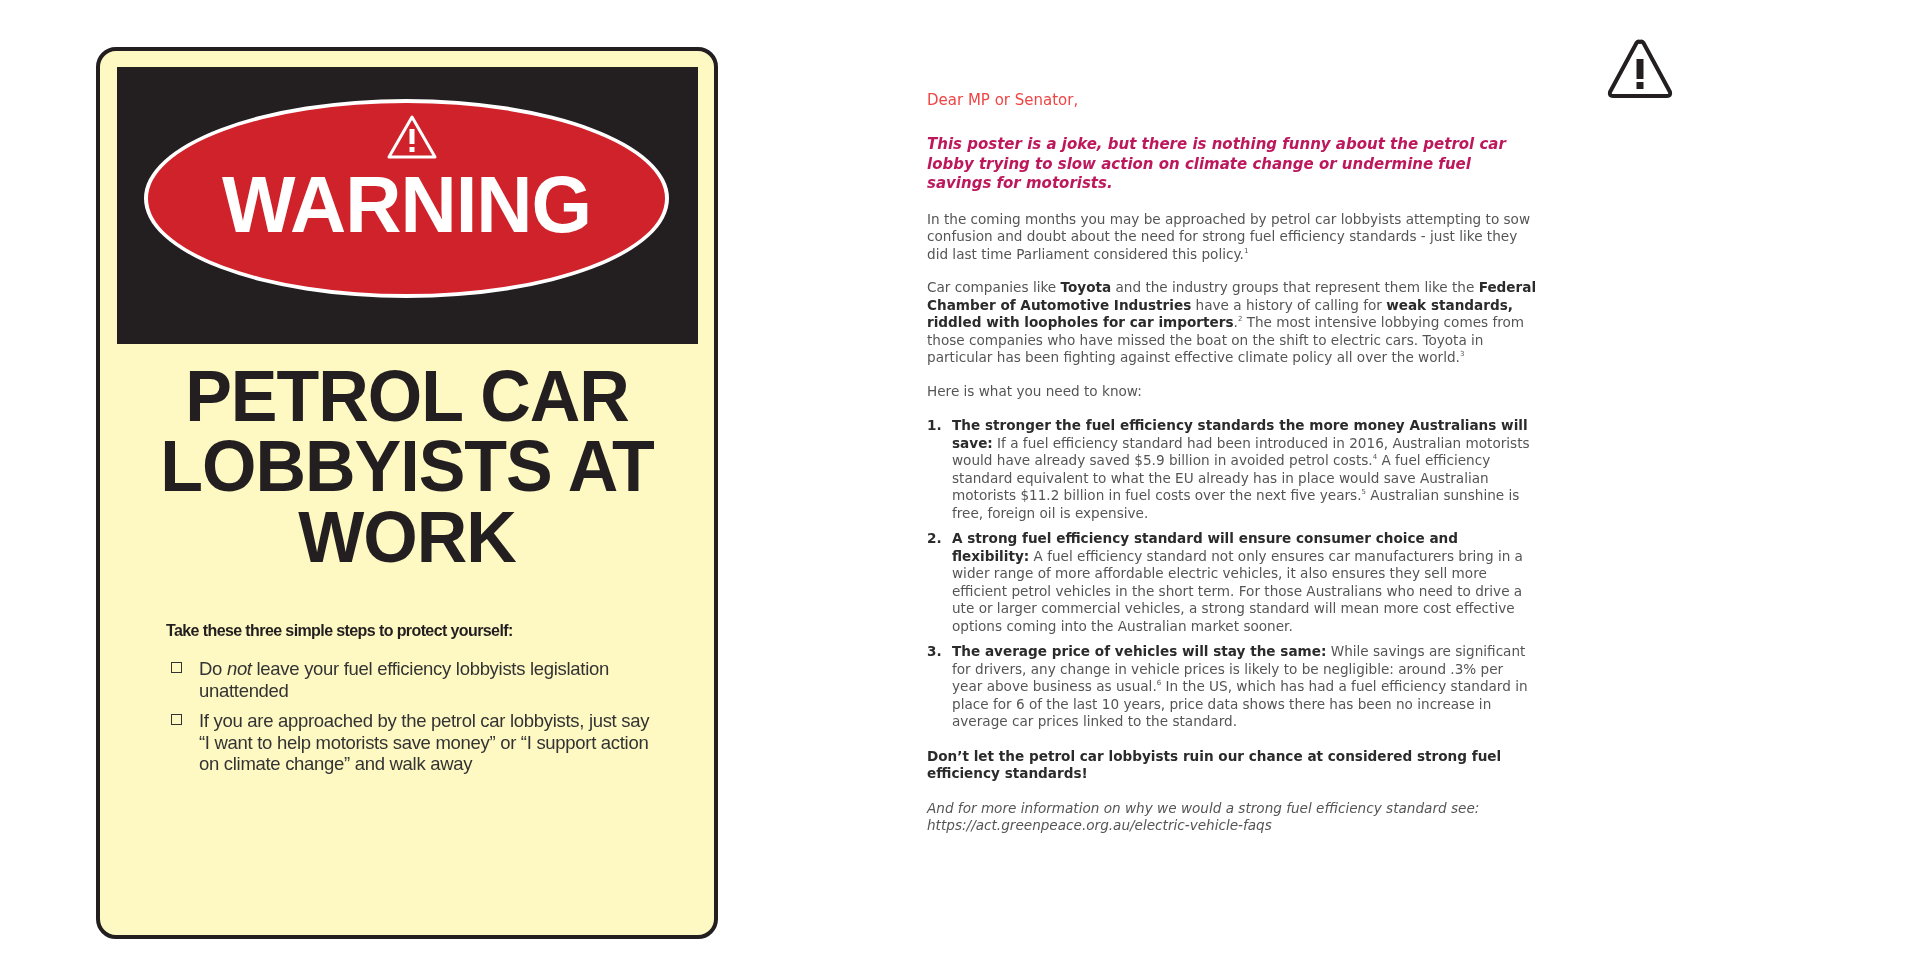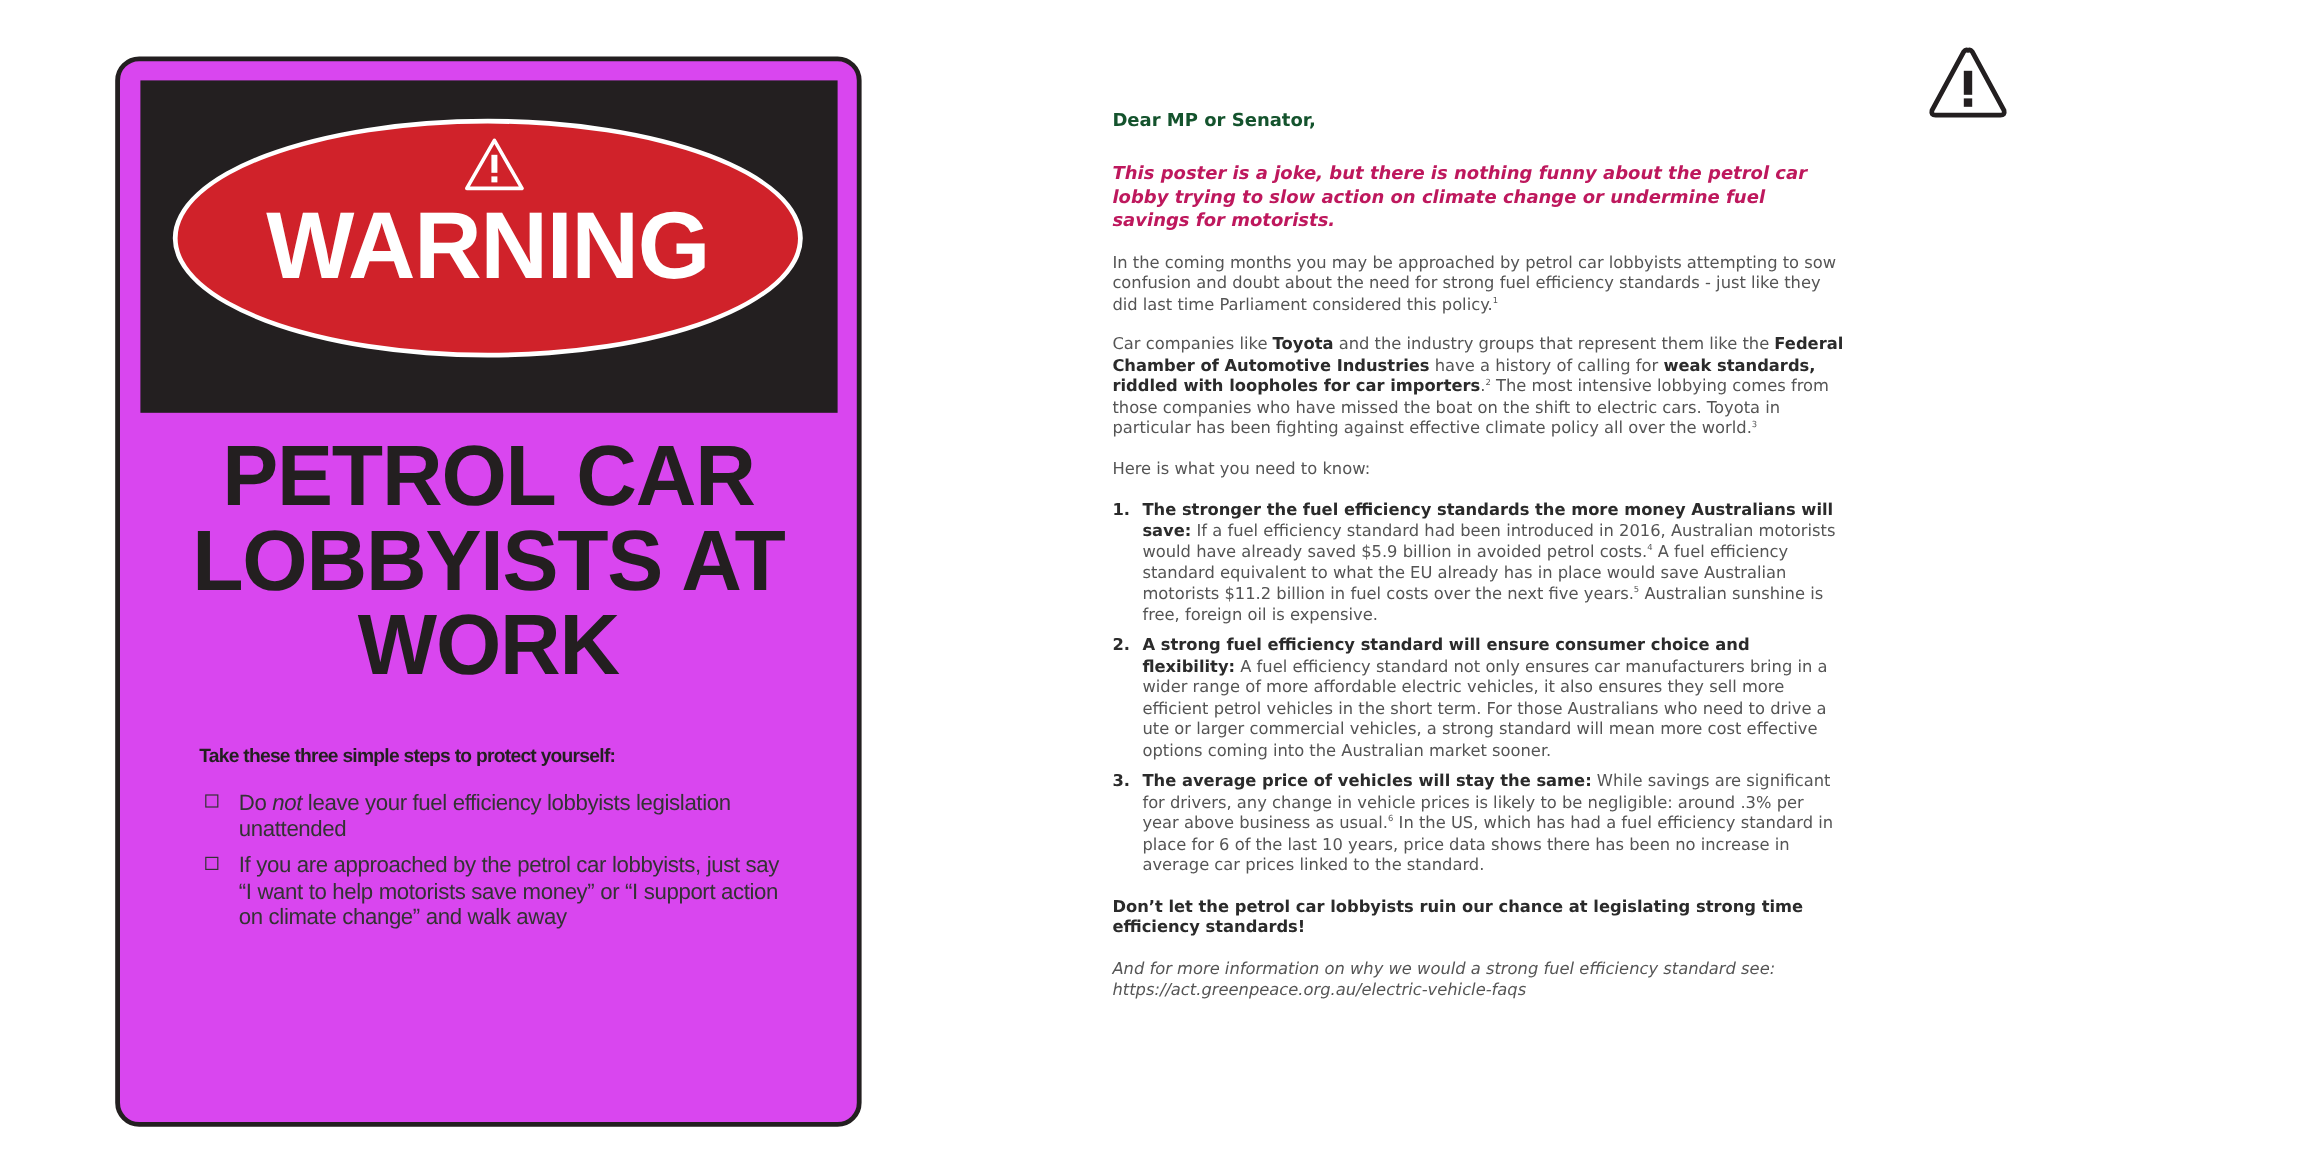--- a/index.html
+++ b/index.html
@@ -3,21 +3,21 @@
 <meta charset="utf-8">
 <style>
   html, body { margin: 0; padding: 0; }
   body {
     width: 1920px; height: 960px; background: #ffffff; position: relative; overflow: hidden;
     font-family: "Liberation Sans", sans-serif; color: #231f20;
   }
   
   .poster {
     position: absolute; left: 96px; top: 47px; width: 622px; height: 892px;
-    border: 4px solid #231f20; border-radius: 20px; box-sizing: border-box; background: #d946ef;
+    border: 4px solid #231f20; border-radius: 20px; box-sizing: border-box; background: #fef9c3;
   }
   .poster-header {
     position: absolute; left: 17px; top: 16px; width: 581px; height: 277px; background: #231f20;
   }
   .warn-oval {
     position: absolute; left: 27px; top: 32px; width: 525px; height: 199px; box-sizing: border-box;
     border: 4px solid #ffffff; border-radius: 50%; background: #d0222a;
   }
   .oval-tri { position: absolute; left: 238px; top: 11px; width: 52px; height: 46px; }
   .warn-word {
@@ -39,21 +39,21 @@
   .step .box {
     position: absolute; left: 1px; top: 4px; width: 11px; height: 11px; border: 1.6px solid #333; box-sizing: border-box;
   }
   .step em { font-style: italic; text-align: center; }
   
   .letter {
     position: absolute; left: 927px; top: 91px; width: 610px; font-family: "DejaVu Sans", sans-serif;
     color: #555555; font-size: 13.6px; line-height: 17.5px;
   }
   .letter p { margin: 0; }
-  .salutation { color: #14532d; font-weight: 700; font-size: 15px; line-height: 18px; margin-bottom: 26px !important; }
+  .salutation { color: #ef4444; font-weight: 400; font-size: 15px; line-height: 18px; margin-bottom: 26px !important; }
   .lead { color: #be185d; font-weight: 700; font-style: italic; font-size: 15px; line-height: 19.5px; margin-bottom: 17px !important; }
   .para { margin-bottom: 16px !important; }
   .letter b { color: #2b2b2b; }
   .letter sup { font-size: 7px; vertical-align: super; line-height: 0; }
   .need { margin-bottom: 17px !important; }
   .points { margin: 0 0 17px 0; padding: 0; list-style: none; }
   .point { position: relative; padding-left: 25px; margin-bottom: 8px; }
   .point .num { position: absolute; left: 0; top: 0; color: #2b2b2b; font-weight: 700; }
   .closing { color: #2b2b2b; font-weight: 700; margin-bottom: 17px !important; }
   .more { font-style: italic; color: #555; margin-bottom: 8px !important; }
@@ -117,21 +117,21 @@
     <li class="point">
       <span class="num">2.</span>
       <b>A strong fuel efficiency standard will ensure consumer choice and flexibility:</b><span> A fuel efficiency standard not only ensures car manufacturers bring in a wider range of more affordable electric vehicles, it also ensures they sell more efficient petrol vehicles in the short term. For those Australians who need to drive a ute or larger commercial vehicles, a strong standard will mean more cost effective options coming into the Australian market sooner.</span>
     </li>
     <li class="point">
       <span class="num">3.</span>
       <b>The average price of vehicles will stay the same:</b><span> While savings are significant for drivers, any change in vehicle prices is likely to be negligible: around .3% per year above business as usual.</span><sup>6</sup><span> In the US, which has had a fuel efficiency standard in place for 6 of the last 10 years, price data shows there has been no increase in average car prices linked to the standard.</span>
     </li>
   </ol>
 
-  <p class="closing">Don’t let the petrol car lobbyists ruin our chance at legislating strong time efficiency standards!</p>
+  <p class="closing">Don’t let the petrol car lobbyists ruin our chance at considered strong fuel efficiency standards!</p>
   <p class="more">And for more information on why we would a strong fuel efficiency standard see: https://act.greenpeace.org.au/electric-vehicle-faqs</p>
 </div>
 
 <svg class="side-warn" viewBox="0 0 68 62">
   <path d="M34 4 Q36 3 37.5 5 L64 54 Q65 58 61 58 L7 58 Q3 58 4 54 L30.5 5 Q32 3 34 4 Z" fill="none" stroke="#231f20" stroke-width="4" stroke-linejoin="round"></path>
   <rect x="30.5" y="21" width="7" height="20" fill="#231f20"></rect>
   <rect x="30.5" y="44" width="7" height="7" fill="#231f20"></rect>
 </svg>
 
 </body></html>

